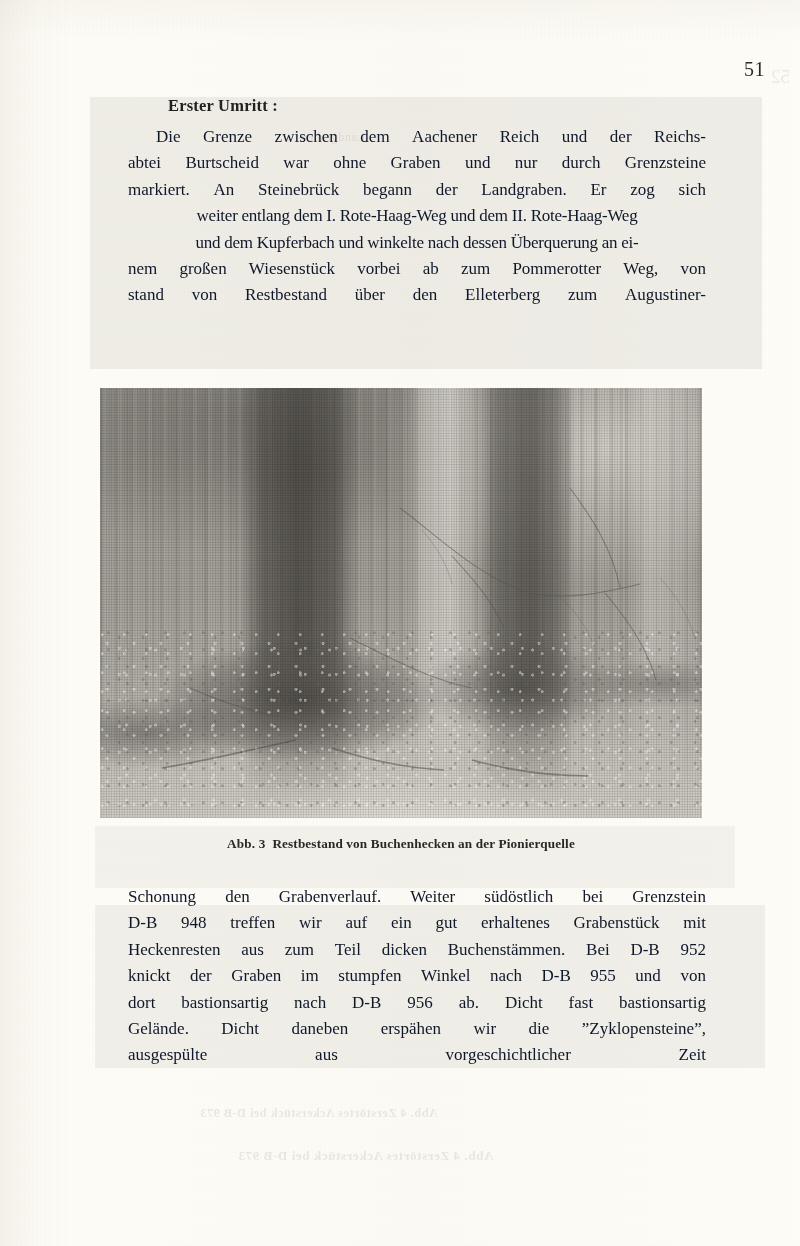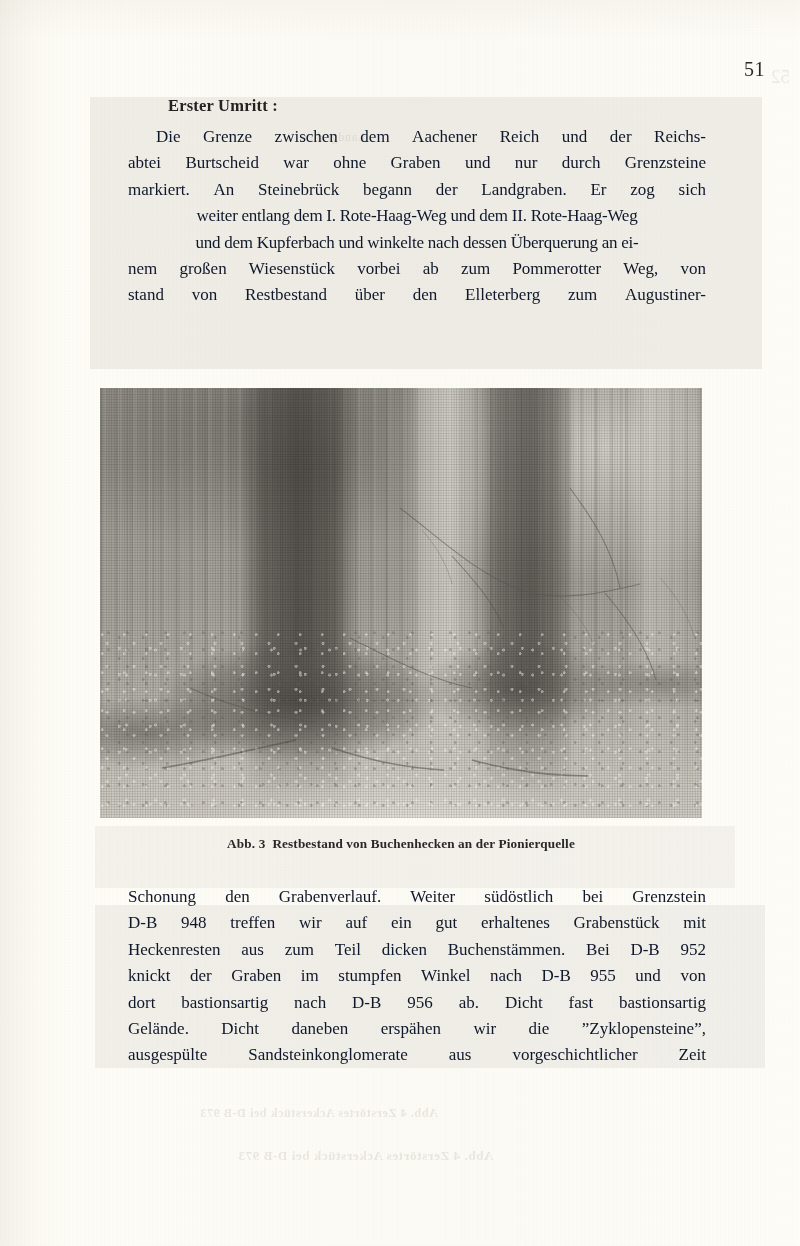--- a/index.html
+++ b/index.html
@@ -429,21 +429,20 @@
         <span>Gelände.</span>
           <span>Dicht</span>
           <span>daneben</span>
           <span>erspähen</span>
           <span>wir</span>
           <span>die</span>
           <span>”Zyklopensteine”,</span>
       </span>
       <span class="line j">
         <span>ausgespülte</span>
-          <span>Sandsteinkonglomerate</span>
           <span>aus</span>
           <span>vorgeschichtlicher</span>
           <span>Zeit</span>
       </span>
     </div>
   </div>
 
   <div class="bleed b1">Abb. 4  Zerstörtes Ackerstück bei D-B 973</div>
   <div class="bleed b2">Abb. 4  Zerstörtes Ackerstück bei D-B 973</div>
 

